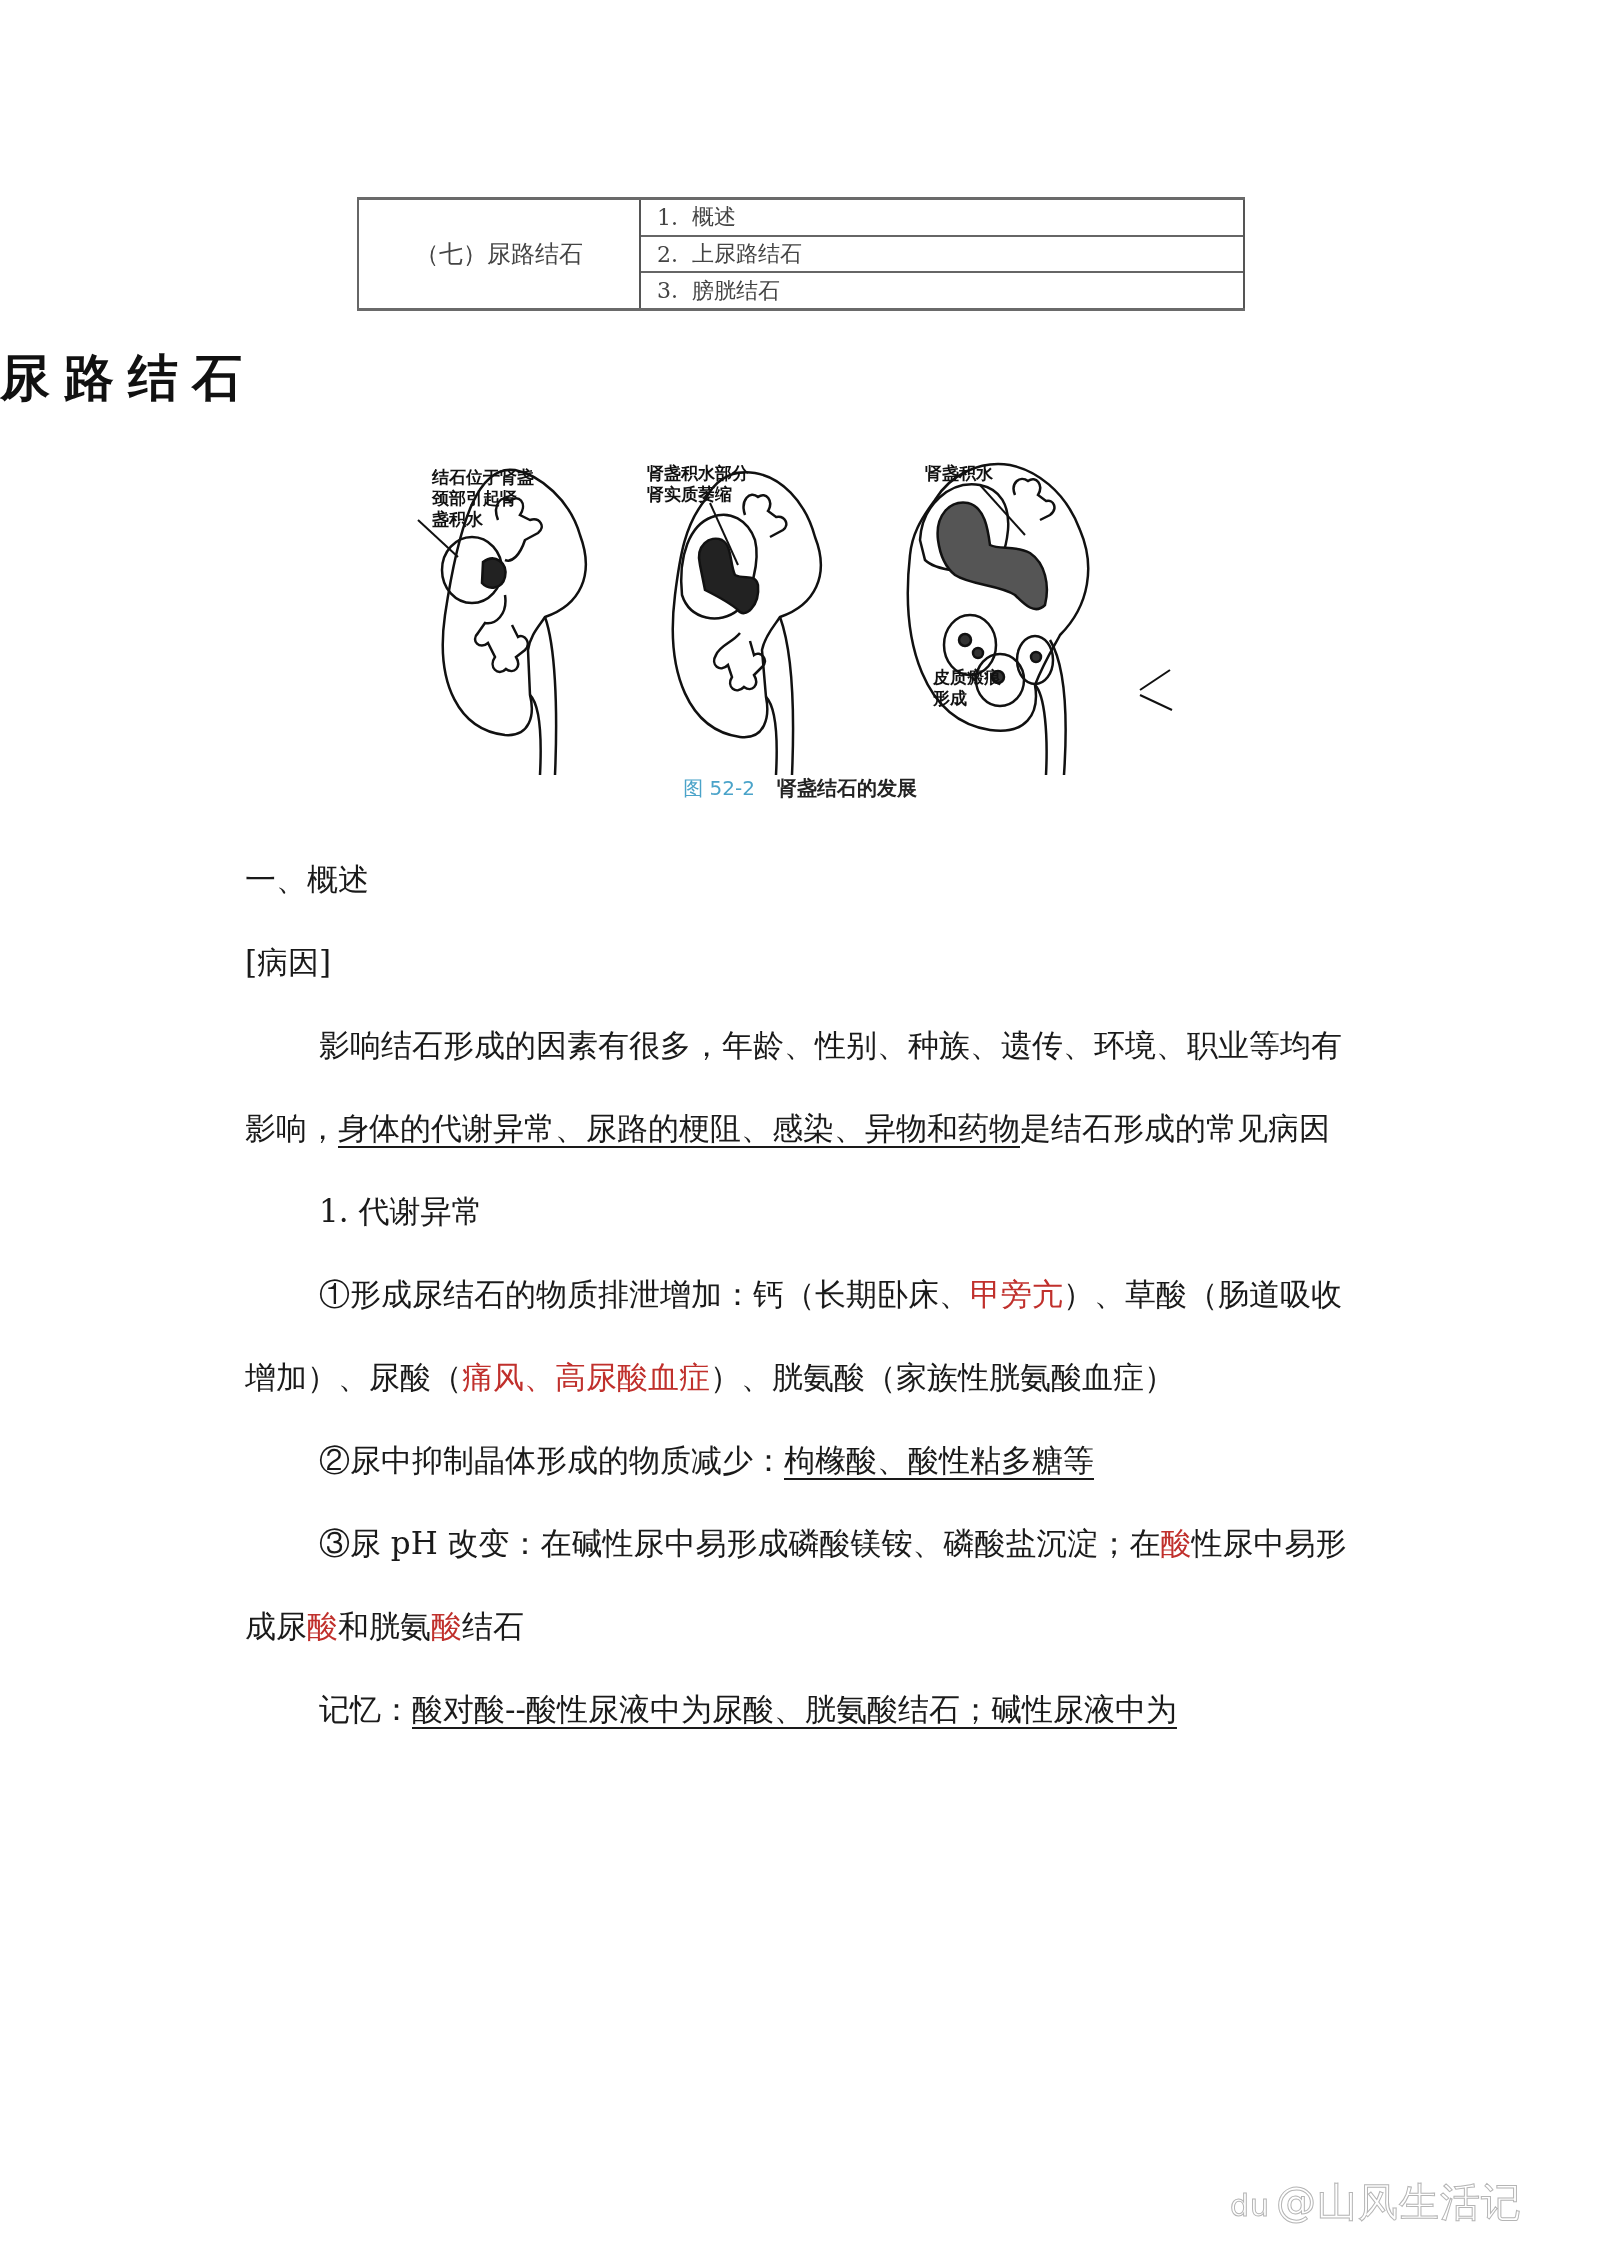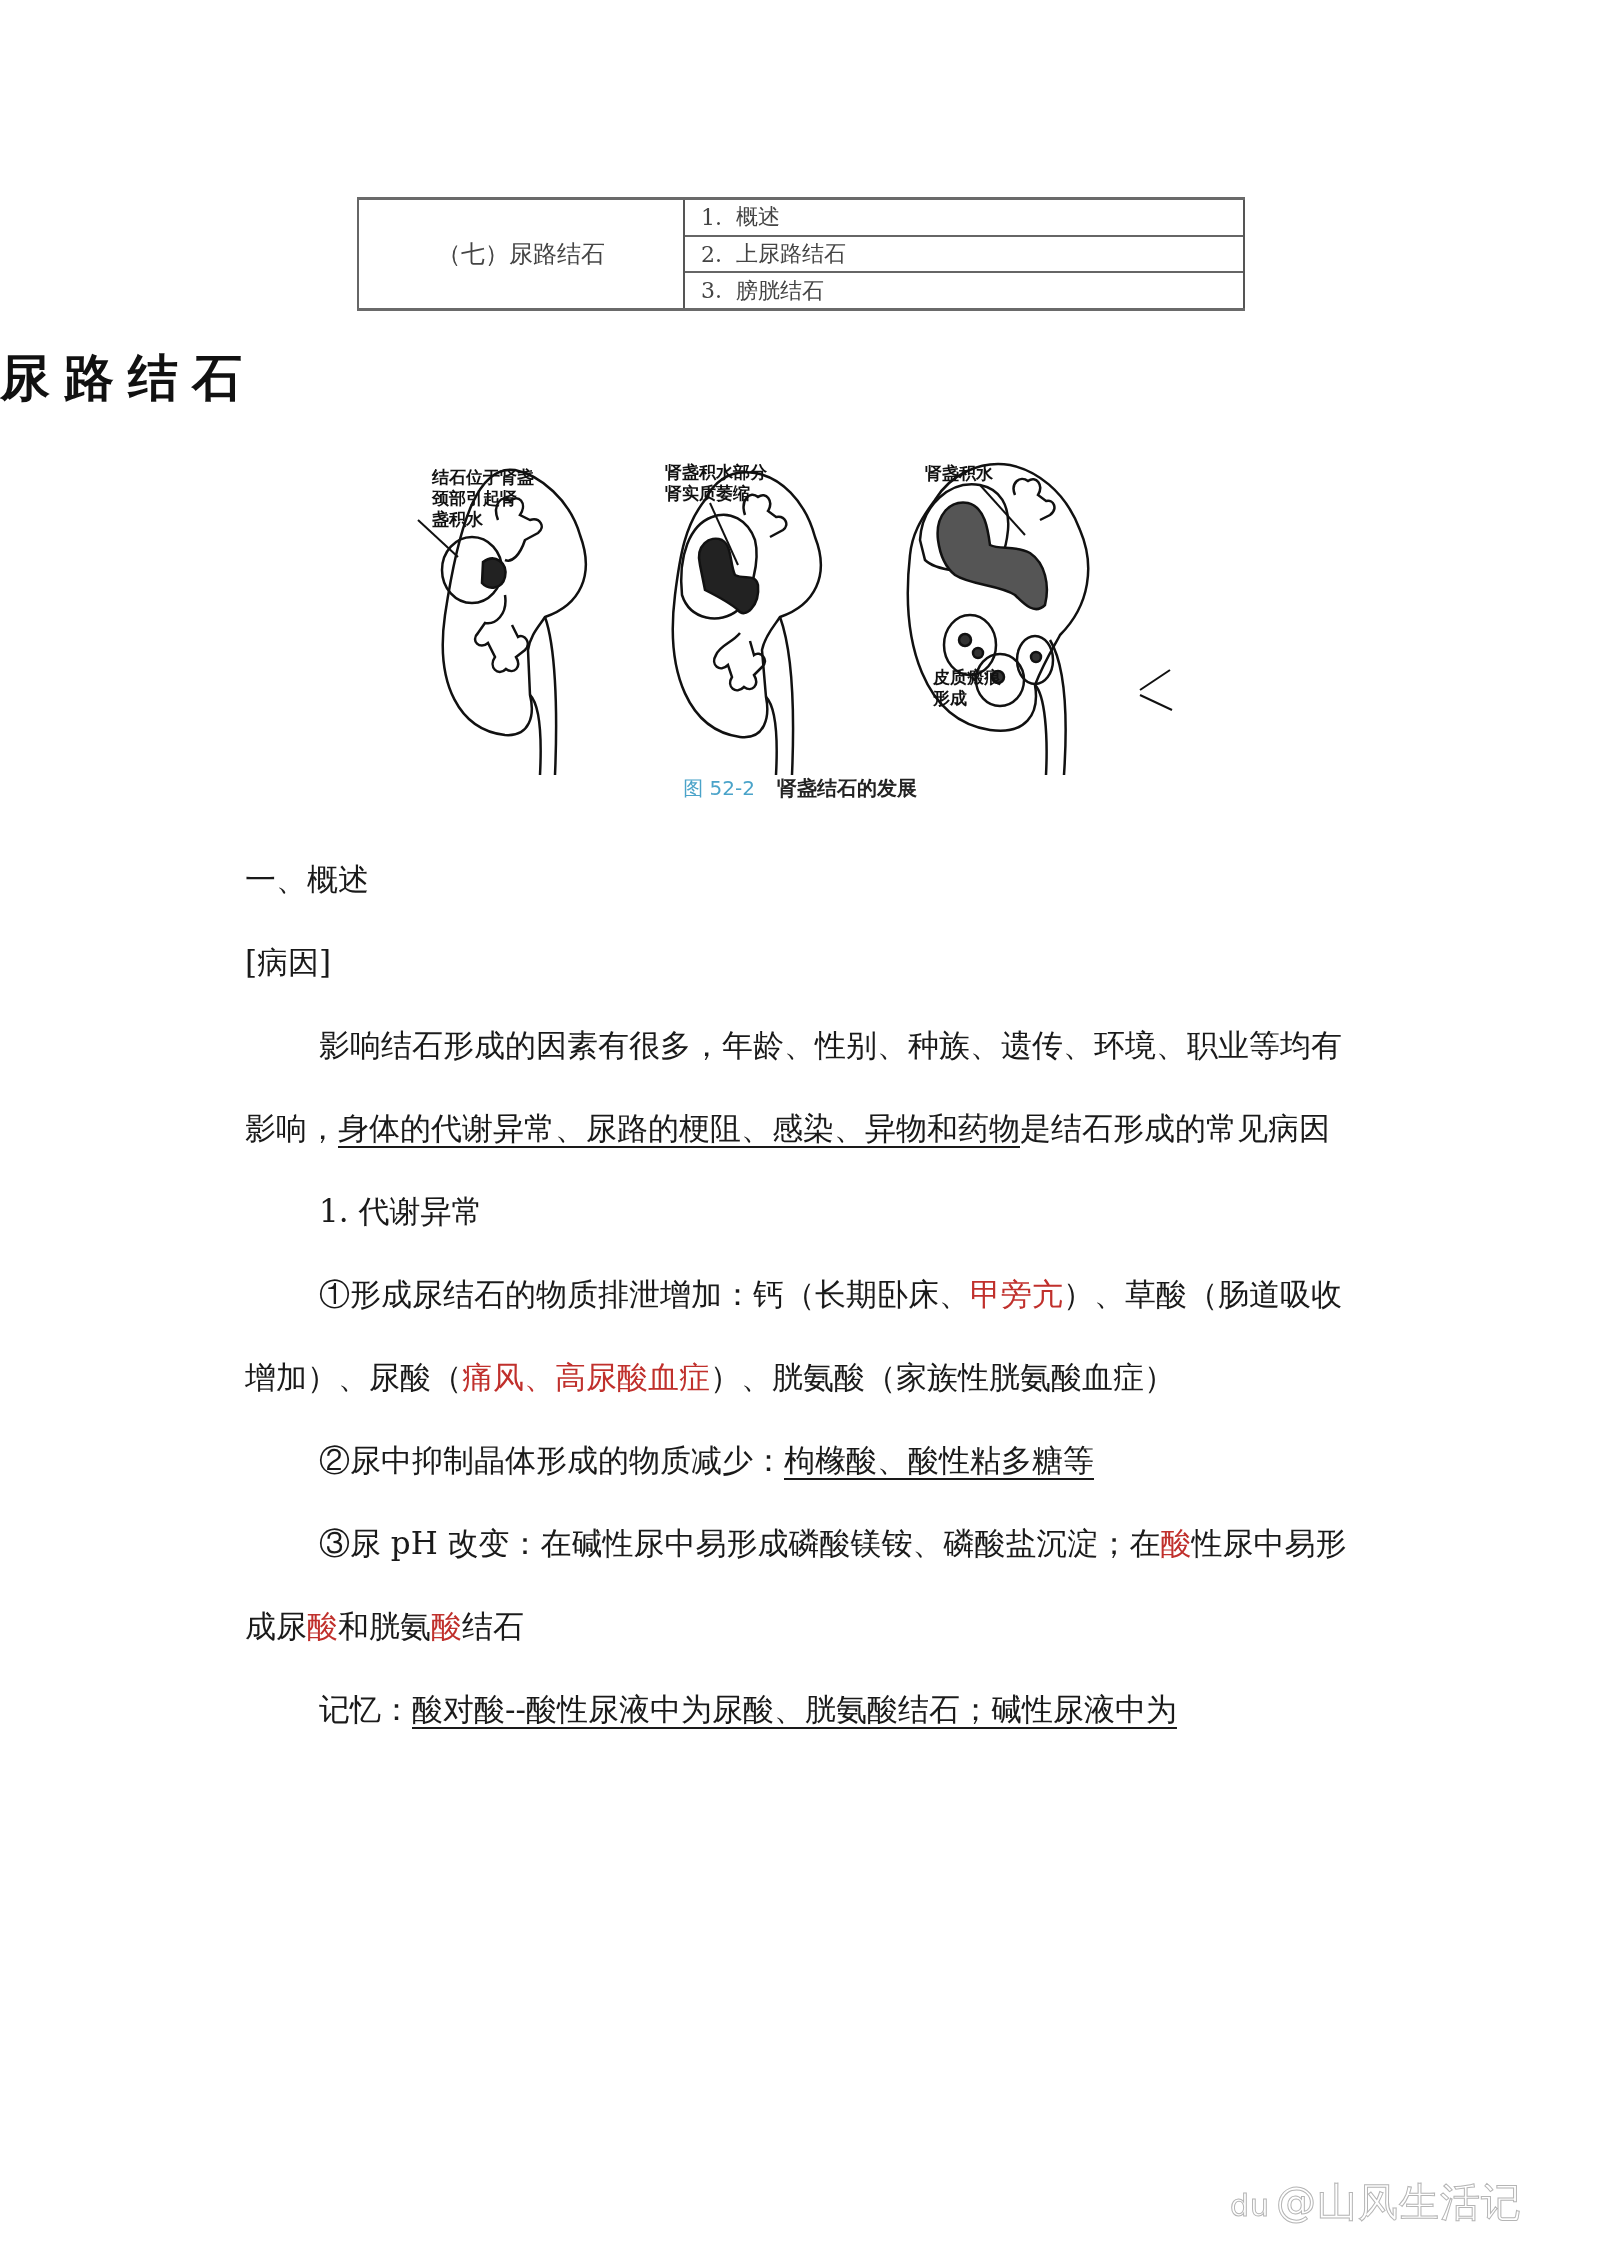--- a/index.html
+++ b/index.html
@@ -8,21 +8,21 @@
     font-family: "DejaVu Serif", "Liberation Serif", serif;
     color: #1a1a1a;
   }
   
   .toc {
     position: absolute; left: 357px; top: 197px; width: 888px; height: 114px;
     border-top: 3px solid #6a6a6a; border-bottom: 3px solid #6a6a6a;
     box-sizing: border-box; display: flex;
   }
   .toc-left {
-    width: 328px; border-left: 2px solid #666; border-right: 2px solid #555;
+    width: 284px; border-left: 2px solid #666; border-right: 2px solid #555;
     display: flex; align-items: center; justify-content: center;
     font-size: 24px; color: #444; box-sizing: border-box;
   }
   .toc-right { flex: 1; display: flex; flex-direction: column; border-right: 2px solid #555; }
   .toc-row {
     flex: 1; display: flex; align-items: center; padding-left: 16px;
     font-size: 22px; color: #444; border-bottom: 2px solid #666;
   }
   .toc-row:last-child { border-bottom: none; }
   .toc-num { margin-right: 14px; }
@@ -132,21 +132,21 @@
 
     <line x1="38" y1="75" x2="78" y2="112" stroke-width="2"></line>
     <line x1="330" y1="58" x2="358" y2="120" stroke-width="2"></line>
     <line x1="600" y1="40" x2="645" y2="90" stroke-width="2"></line>
     <line x1="760" y1="245" x2="790" y2="225" stroke-width="2"></line>
     <line x1="760" y1="250" x2="792" y2="265" stroke-width="2"></line>
   </svg>
   <div class="fig-label" style="left:6px;top:22px;margin-left:46px;">结石位于肾盏
 颈部引起肾
 盏积水</div>
-  <div class="fig-label" style="left:285px;top:18px;font-family:Liberation Mono, monospace;">肾盏积水部分
+  <div class="fig-label" style="left:267px;top:18px;">肾盏积水部分
 肾实质萎缩</div>
   <div class="fig-label" style="left:545px;top:18px;">肾盏积水</div>
   <div class="fig-label" style="left:553px;top:222px;">皮质瘢痕
 形成</div>
 </div>
 <div class="caption">
   <span class="num">图 52-2</span><span class="txt">肾盏结石的发展</span>
 </div>
 
 <div class="body">

